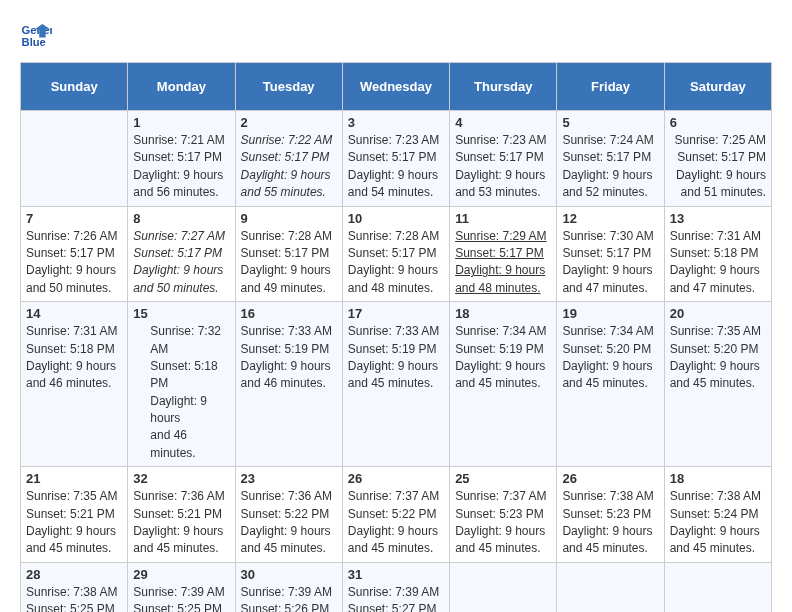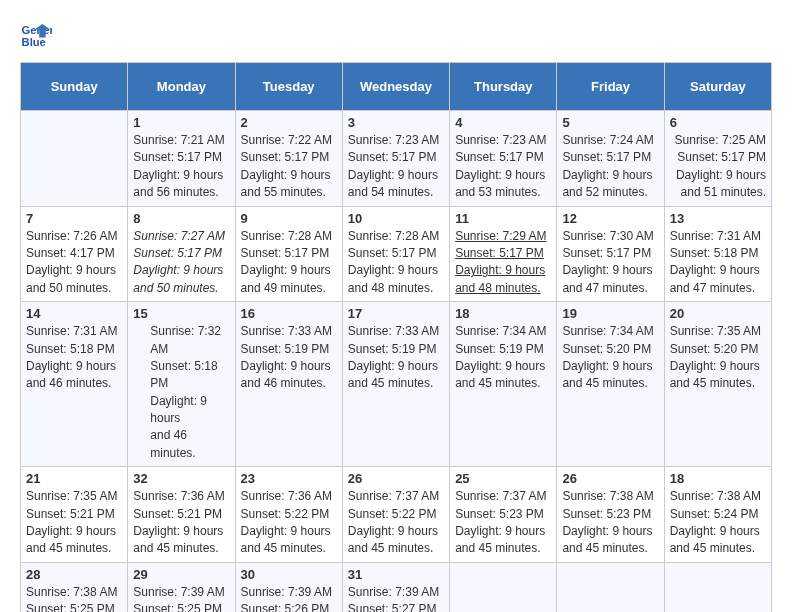--- a/index.html
+++ b/index.html
@@ -121,21 +121,21 @@
         <td></td>
         <td>
           <span class="day-num">1</span>
           <div class="cell-info" style="white-space: pre-line;">Sunrise: 7:21 AM
 Sunset: 5:17 PM
 Daylight: 9 hours
 and 56 minutes.</div>
         </td>
         <td>
           <span class="day-num">2</span>
-          <div class="cell-info" style="white-space: pre-line;">Sunrise: 7:22 AM
+          <div class="cell-info" style="white-space: pre-line; font-style: italic;">Sunrise: 7:22 AM
 Sunset: 5:17 PM
 Daylight: 9 hours
 and 55 minutes.</div>
         </td>
         <td>
           <span class="day-num">3</span>
           <div class="cell-info" style="white-space: pre-line;">Sunrise: 7:23 AM
 Sunset: 5:17 PM
 Daylight: 9 hours
 and 54 minutes.</div>
@@ -159,21 +159,21 @@
           <div class="cell-info" style="white-space: pre-line; text-align: right;">Sunrise: 7:25 AM
 Sunset: 5:17 PM
 Daylight: 9 hours
 and 51 minutes.</div>
         </td>
       </tr>
       <tr>
         <td>
           <span class="day-num">7</span>
           <div class="cell-info" style="white-space: pre-line;">Sunrise: 7:26 AM
-Sunset: 4:17 PM
+Sunset: 5:17 PM
 Daylight: 9 hours
 and 50 minutes.</div>
         </td>
         <td>
           <span class="day-num">8</span>
           <div class="cell-info" style="white-space: pre-line; font-style: italic;">Sunrise: 7:27 AM
 Sunset: 5:17 PM
 Daylight: 9 hours
 and 50 minutes.</div>
         </td>

